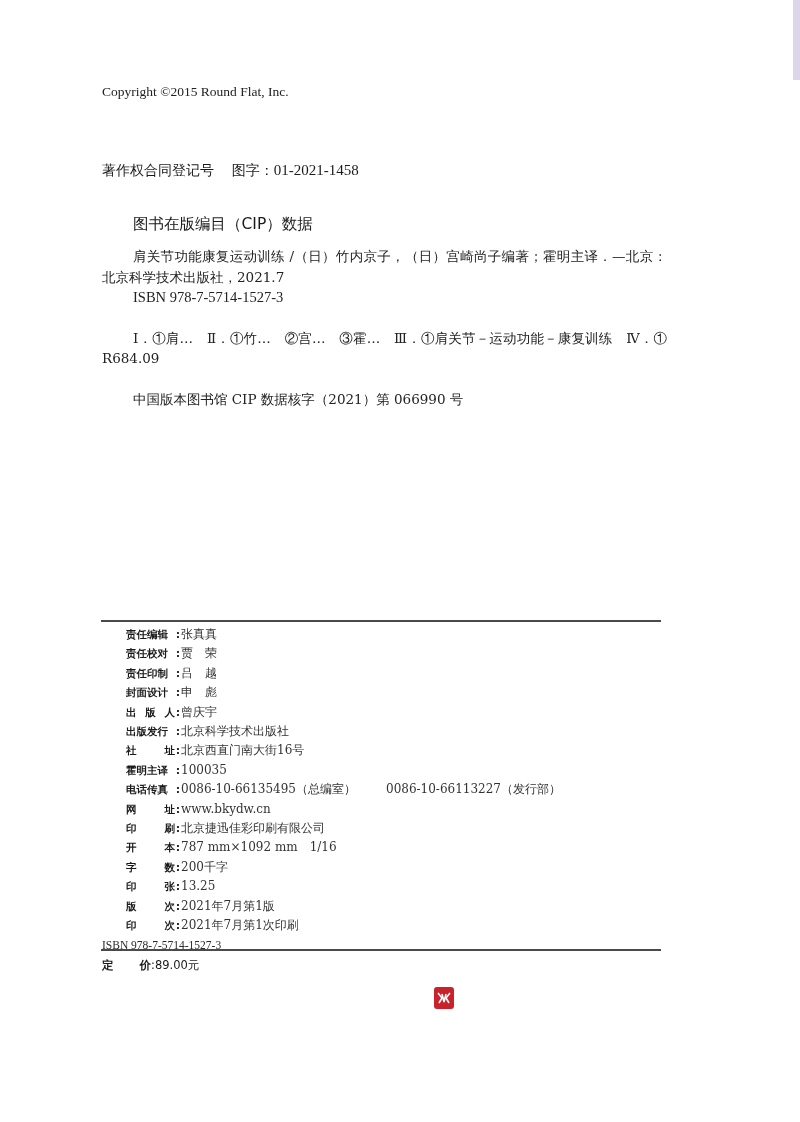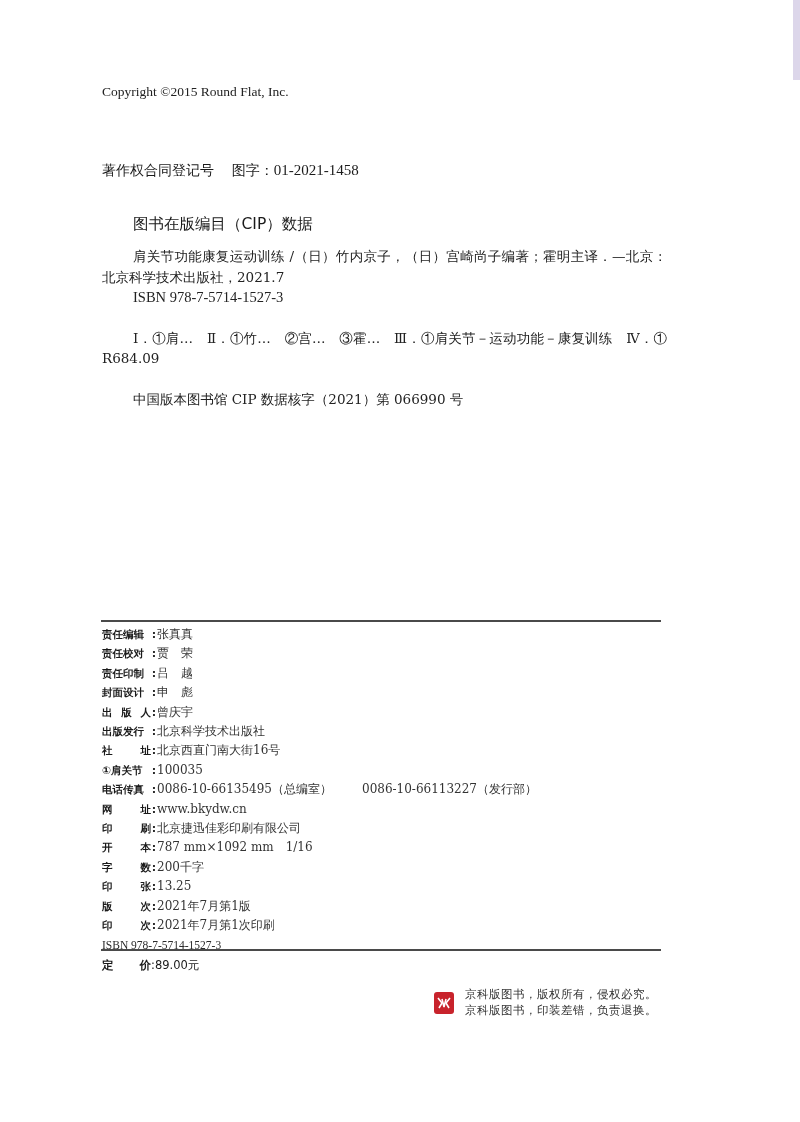--- a/index.html
+++ b/index.html
@@ -92,20 +92,21 @@
       white-space: pre;
     }
     .credit-label {
       width: 49px;
       font-family: "DejaVu Sans", sans-serif;
       font-weight: bold;
       font-size: 10.5px;
       color: #1a1a1a;
       display: flex;
       justify-content: space-between;
+      margin-left: 24px;
     }
     .credit-colon {
       font-family: "DejaVu Sans", sans-serif;
       font-weight: bold;
       width: 6px;
       text-align: center;
     }
     .credit-value {
       font-family: "DejaVu Serif", serif;
       font-size: 12px;
@@ -194,21 +195,21 @@
   <div class="credit-row">
     <span class="credit-label"><span>出</span><span>版</span><span>人</span></span><span class="credit-colon">:</span><span class="credit-value">曾庆宇</span>
   </div>
   <div class="credit-row">
     <span class="credit-label">出版发行</span><span class="credit-colon">:</span><span class="credit-value">北京科学技术出版社</span>
   </div>
   <div class="credit-row">
     <span class="credit-label"><span>社</span><span>址</span></span><span class="credit-colon">:</span><span class="credit-value">北京西直门南大街16号</span>
   </div>
   <div class="credit-row">
-    <span class="credit-label">①肩关节</span><span class="credit-colon">:</span><span class="credit-value">100035</span>
+    <span class="credit-label">霍明主译</span><span class="credit-colon">:</span><span class="credit-value">100035</span>
   </div>
   <div class="credit-row">
     <span class="credit-label">电话传真</span><span class="credit-colon">:</span><span class="credit-value"><span>0086-10-66135495（总编室）</span><span class="fax2">0086-10-66113227（发行部）</span></span>
   </div>
   <div class="credit-row">
     <span class="credit-label"><span>网</span><span>址</span></span><span class="credit-colon">:</span><span class="credit-value">www.bkydw.cn</span>
   </div>
   <div class="credit-row">
     <span class="credit-label"><span>印</span><span>刷</span></span><span class="credit-colon">:</span><span class="credit-value">北京捷迅佳彩印刷有限公司</span>
   </div>
@@ -237,17 +238,13 @@
 </div>
 
 <div class="footer-notice">
   <div class="logo">
     <svg width="16" height="16" viewBox="0 0 16 16">
       <path d="M2 3 L6 8 L3 13" stroke="#fff" stroke-width="1.6" fill="none"></path>
       <path d="M14 3 L10 8 L13 13" stroke="#fff" stroke-width="1.6" fill="none"></path>
       <path d="M6 4 L8 12 L10 4" stroke="#fff" stroke-width="1.6" fill="none"></path>
     </svg>
   </div>
-  <div class="notice-lines">
-    <div>京科版图书，版权所有，侵权必究。</div>
-    <div>京科版图书，印装差错，负责退换。</div>
-  </div>
 </div>
 
 </body></html>

